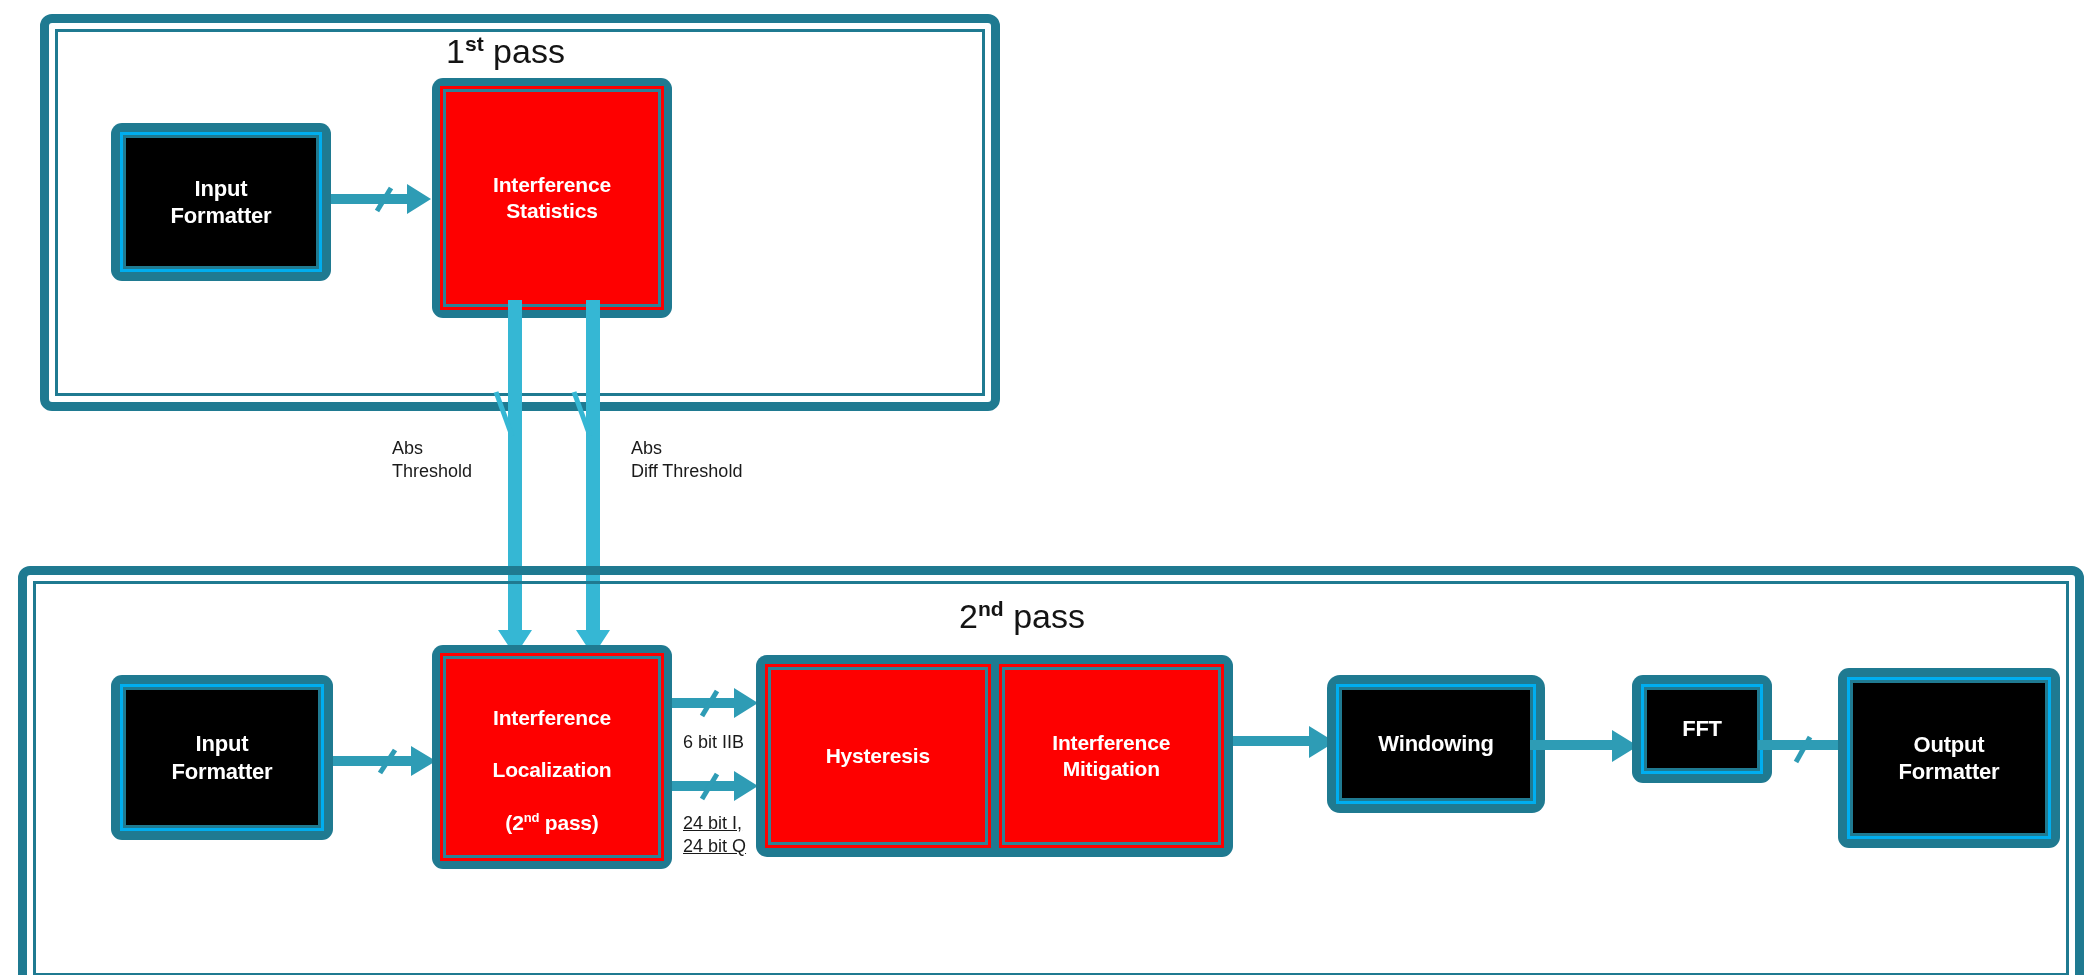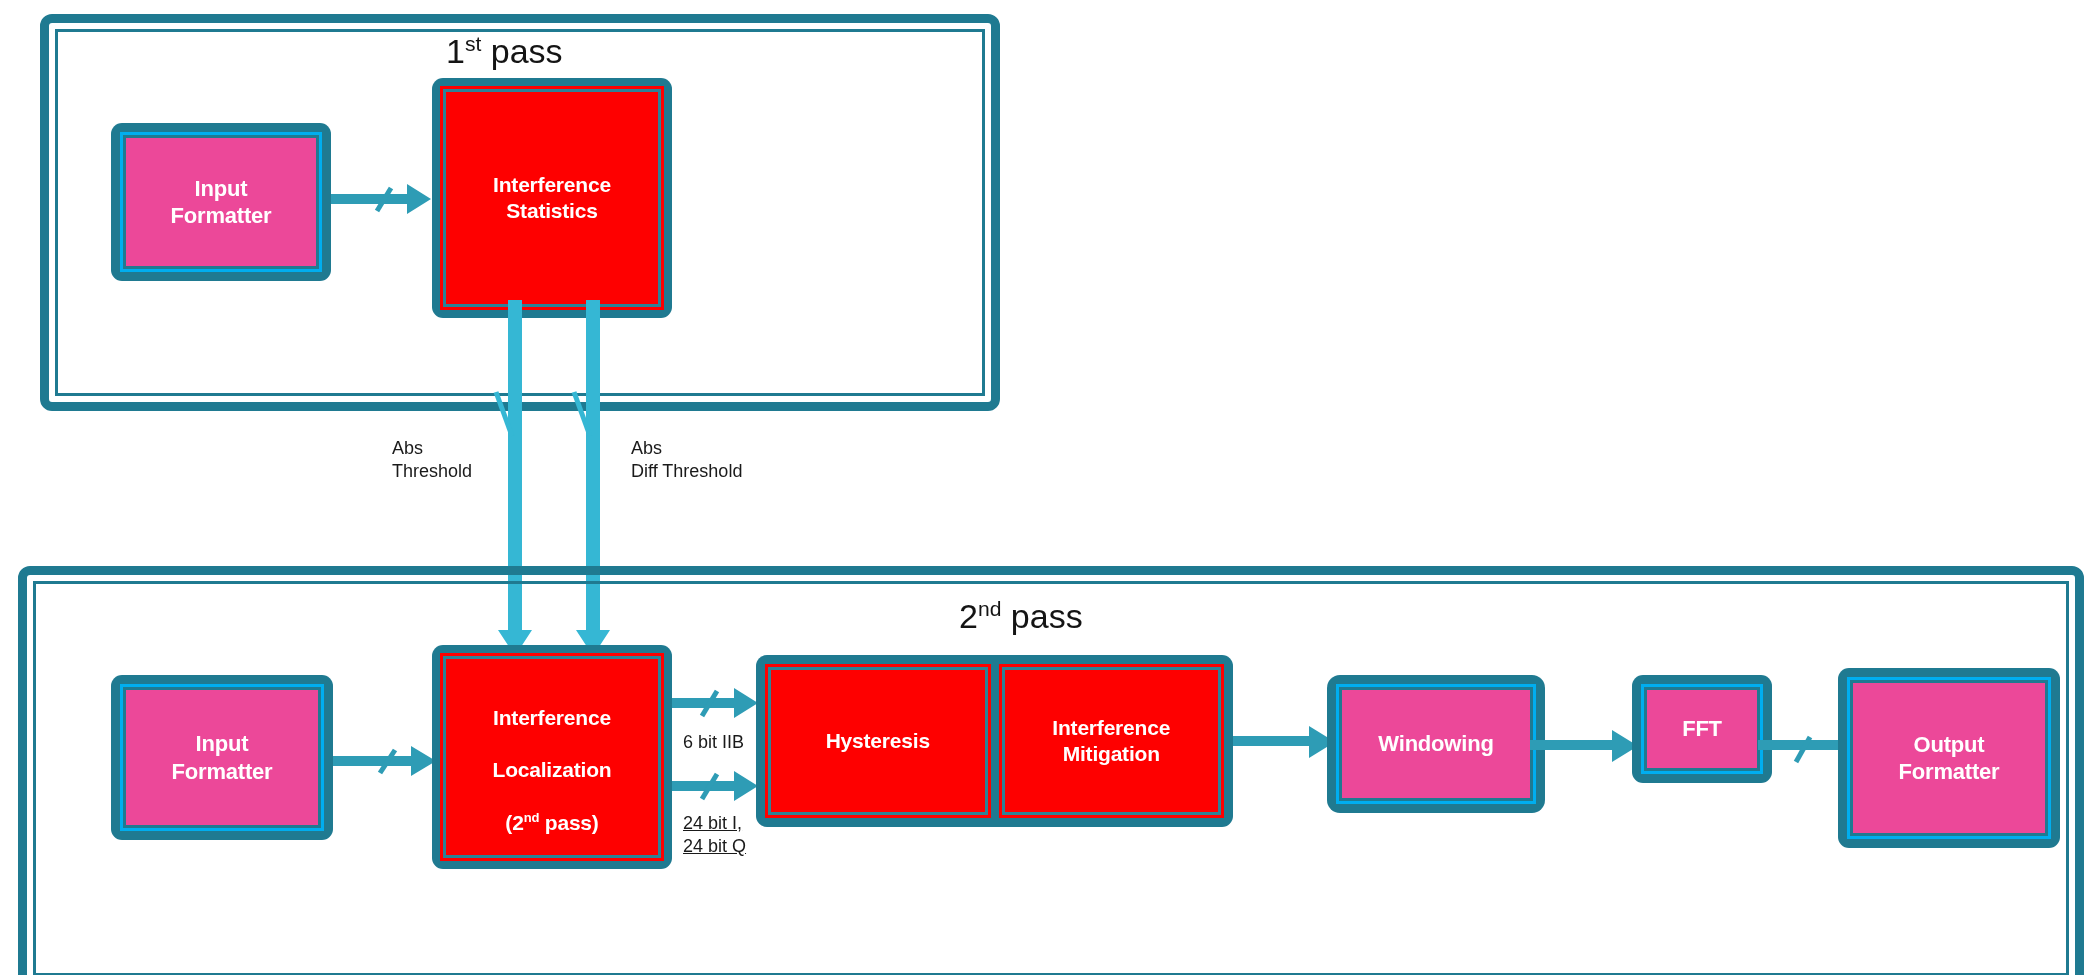--- a/index.html
+++ b/index.html
@@ -63,21 +63,21 @@
     width: 100%;
     height: 100%;
     background: #1f7a91;
     padding: 3px;
     box-sizing: border-box;
     display: flex;
   }
   .block.blue > .lyr1 > .lyr2 > .fill {
     width: 100%;
     height: 100%;
-    background: #ec4899;
+    background: #000000;
     display: flex;
     align-items: center;
     justify-content: center;
   }
 
   
   .block.red {
     background: #1f7a91;
     padding: 8px;
   }
@@ -111,21 +111,21 @@
     font-family: "Liberation Sans", sans-serif;
     font-weight: bold;
     text-align: center;
     line-height: 1.25;
     white-space: pre-line;
     letter-spacing: -0.2px;
   }
   .block-label.sz-22 { font-size: 22px; }
   .block-label.sz-21 { font-size: 21px; }
 
-  .sup { font-size: 0.62em; vertical-align: super; }
+  .sup { font-size: 0.62em; vertical-align: super; font-weight: bold; }
 
   
   .pair-frame {
     position: absolute;
     background: #1f7a91;
     border-radius: 11px;
     padding: 9px;
     box-sizing: border-box;
     display: flex;
     gap: 8px;
@@ -293,21 +293,21 @@
   <div class="conn" style="left:672px; top:766px; width:92px; height:40px;">
     <svg width="92" height="40" viewBox="0 0 92 40">
       <path d="M0,15 L62,15 L62,5 L86,20 L62,35 L62,25 L0,25 Z" fill="#2e9cb5"></path>
       <path d="M30,33 L45,8" stroke="#2e9cb5" stroke-width="5" fill="none"></path>
     </svg>
   </div>
 
   <div class="edge-label small" style="left:683px; top:812px;text-decoration:underline;"><span>24 bit I,
 24 bit Q</span></div>
 
-  <div class="pair-frame" style="left:756px; top:655px; width:477px; height:172px;">
+  <div class="pair-frame" style="left:756px; top:655px; width:477px; height:202px;">
     <div class="cell">
       <div class="c2">
         <div class="cfill">
           <span class="block-label sz-21">Hysteresis</span>
         </div>
       </div>
     </div>
     <div class="cell">
       <div class="c2">
         <div class="cfill">

